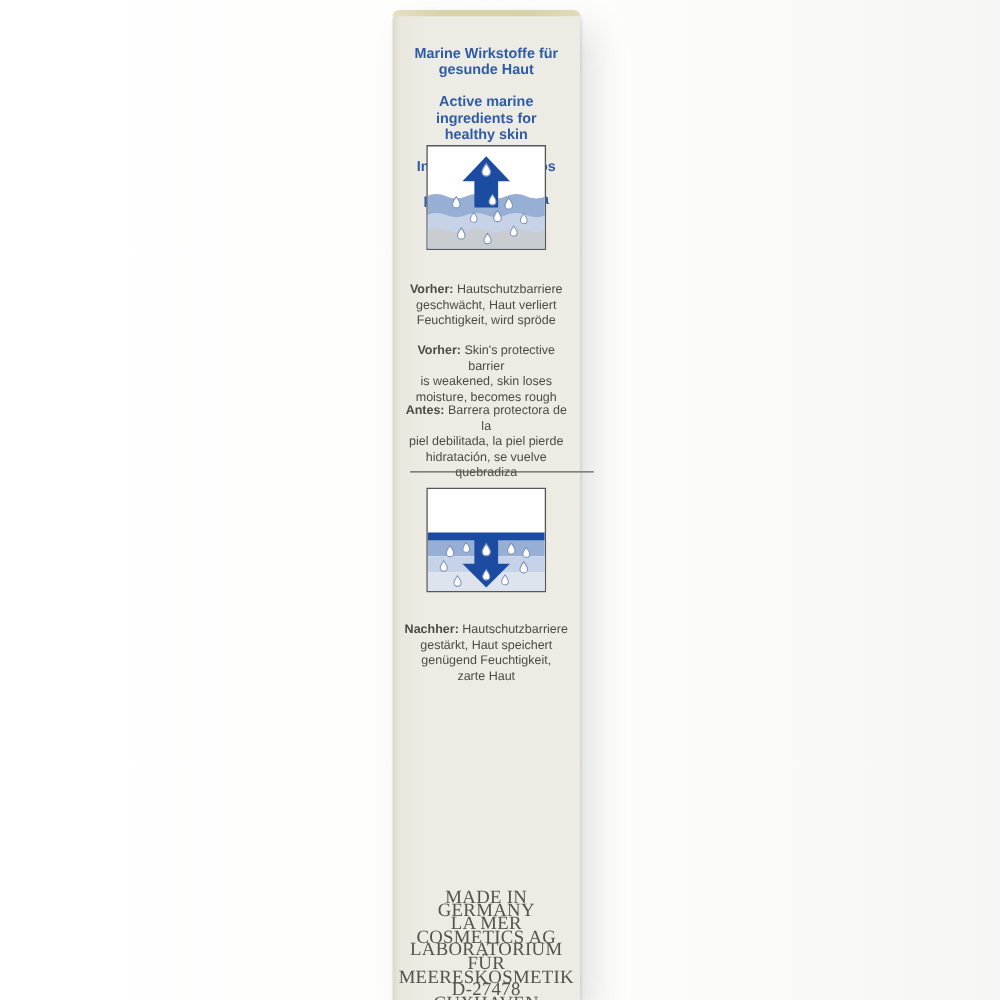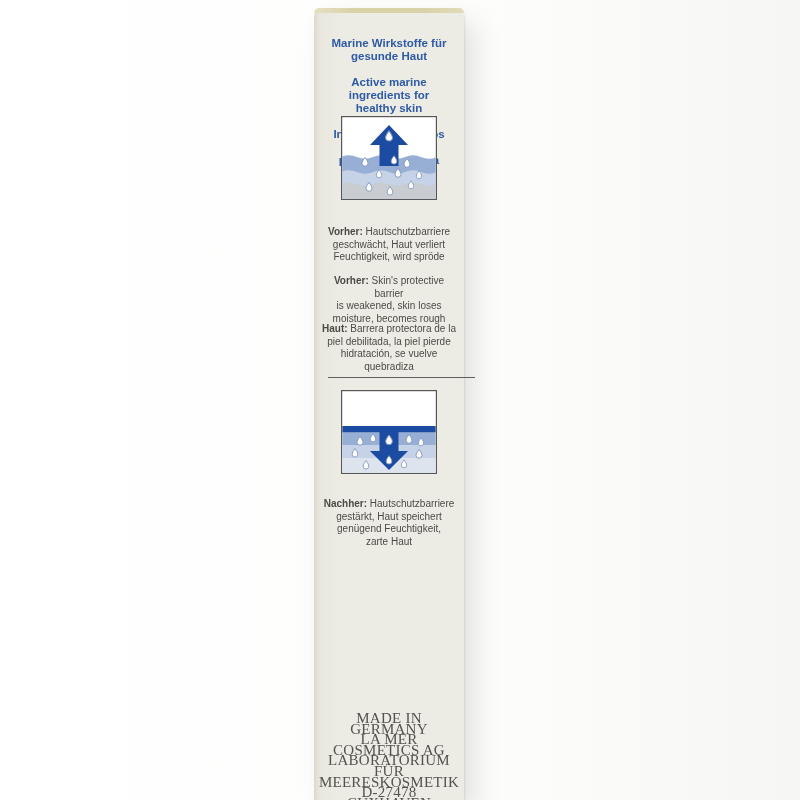--- a/index.html
+++ b/index.html
@@ -103,21 +103,21 @@
       <span class="lead">Vorher:</span><span> Hautschutzbarriere
 geschwächt, Haut verliert
 Feuchtigkeit, wird spröde</span>
     </div>
     <div class="tblock" style="top:255px">
       <span class="lead">Vorher:</span><span> Skin's protective barrier
 is weakened, skin loses
 moisture, becomes rough</span>
     </div>
     <div class="tblock" style="top:303px">
-      <span class="lead">Haut:</span><span> Barrera protectora de la
+      <span class="lead">Antes:</span><span> Barrera protectora de la
 piel debilitada, la piel pierde
 hidratación, se vuelve
 quebradiza</span>
     </div>
 
     <div class="divider"></div>
 
     <svg class="diagram" style="top:382px" viewBox="0 0 96 84">
       <defs>
         <clipPath id="clip2">

